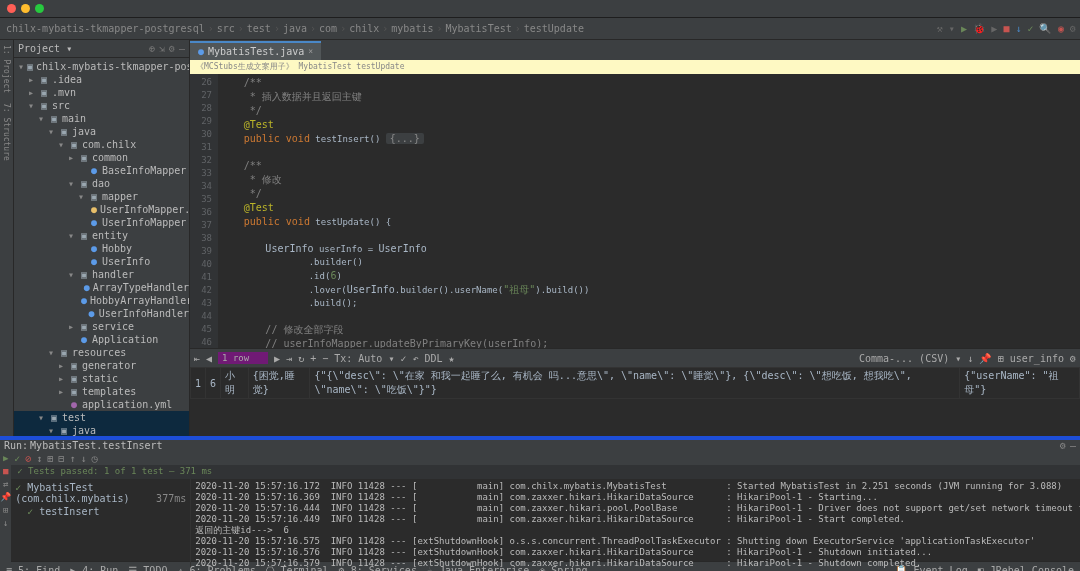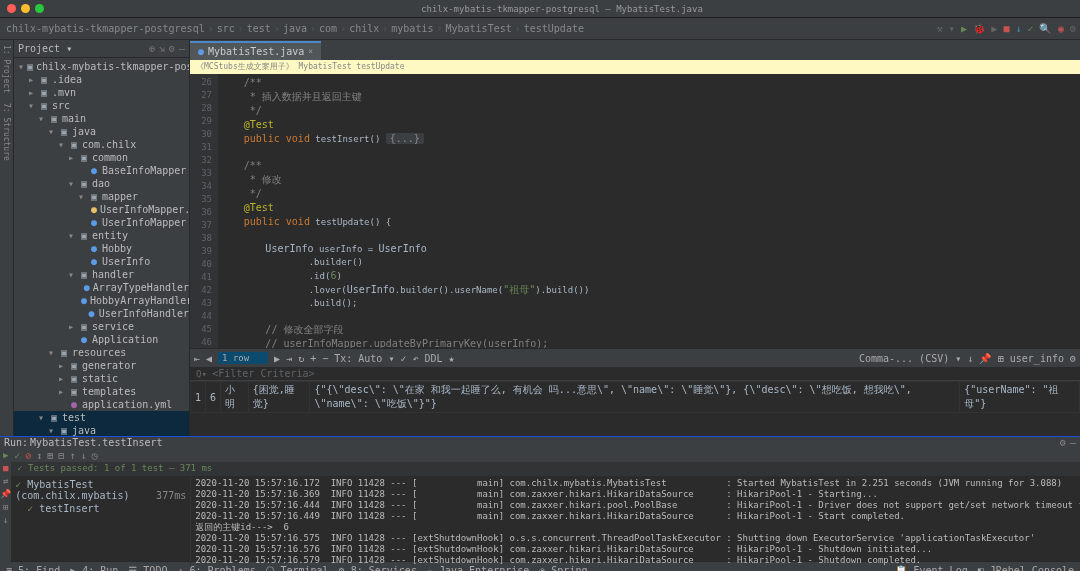--- a/index.html
+++ b/index.html
@@ -34,27 +34,27 @@
 .tab .x{color:#999;font-size:8px}
 .breadcrumb{height:14px;background:#fef9c3;color:#888;font-size:8px;padding:1px 6px}
 .code-wrap{flex:1;display:flex;overflow:hidden;position:relative}
 .gutter{width:28px;background:#313335;color:#606366;text-align:right;padding:2px 6px 2px 2px;font-size:9px;line-height:13px}
 .code{flex:1;padding:2px 4px;font-size:9px;line-height:13px;white-space:pre;color:#a9b7c6;position:relative}
 .kw{color:#cc7832}.str{color:#6a8759}.cm{color:#808080}.ann{color:#bbb529}.typ{color:#a9b7c6}.fold{background:#3c3f41;padding:0 4px;border-radius:2px;color:#888}
 .db-panel{height:88px;border-top:1px solid #282828;display:flex;flex-direction:column;background:#2b2b2b}
 .db-tabs{height:16px;background:#3c3f41;display:flex;align-items:center;padding-left:4px;gap:8px;font-size:9px}
 .db-tab{color:#ccc;padding:1px 6px;background:#515658;cursor:pointer}
 .db-toolbar{height:18px;background:#3c3f41;display:flex;align-items:center;gap:6px;padding:0 4px;font-size:9px;color:#aaa}
-.db-toolbar input{background:#0c4a6e;border:none;color:#aaa;padding:1px 4px;font-size:9px;width:50px}
+.db-toolbar input{background:#701a75;border:none;color:#aaa;padding:1px 4px;font-size:9px;width:50px}
 .db-filter{height:14px;padding:1px 6px;color:#606366;font-size:9px;border-bottom:1px solid #3c3f41}
 .db-table{flex:1;overflow:auto}
 .db-table table{border-collapse:collapse;width:100%;font-size:9px}
 .db-table th{background:#45494a;color:#bbb;padding:2px 4px;border:1px solid #333;text-align:left}
 .db-table td{padding:1px 4px;border:1px solid #333;color:#a9b7c6}
-.run-panel{height:125px;border-top:1px solid #1d4ed8;display:flex;flex-direction:column;background:#2b2b2b}
+.run-panel{height:125px;border-top:4px solid #1d4ed8;display:flex;flex-direction:column;background:#2b2b2b}
 .run-header{height:16px;background:#3c3f41;display:flex;align-items:center;padding:0 4px;font-size:9px;color:#bbb}
 .run-header .rh-title{padding-left:2px}
 .rh-icons{margin-left:auto;display:flex;gap:4px;color:#888}
 .run-body{flex:1;display:flex}
 .run-side{width:14px;background:#3c3f41;display:flex;flex-direction:column;align-items:center;gap:3px;padding:2px 0}
 .run-side span{font-size:9px;color:#888;cursor:pointer}
 .run-content{flex:1;display:flex;flex-direction:column}
 .run-toolbar{height:14px;background:#3c3f41;display:flex;align-items:center;gap:5px;padding:0 3px;font-size:9px;color:#888}
 .run-tests{height:14px;background:#313335;color:#6a8759;font-size:9px;padding:1px 6px}
 .run-split{flex:1;display:flex}
@@ -68,21 +68,20 @@
 </style>
 </head>
 <body>
 
 <div class="titlebar">
   <div class="traffic">
     <span class="dot r"></span>
     <span class="dot y"></span>
     <span class="dot g"></span>
   </div>
-  <div class="title">chilx-mybatis-tkmapper-postgresql – MybatisTest.java</div>
 </div>
 
 <div class="toolbar">
   <span class="tb-path" id="bc"><span>chilx-mybatis-tkmapper-postgresql</span><span class="tb-sep">›</span><span>src</span><span class="tb-sep">›</span><span>test</span><span class="tb-sep">›</span><span>java</span><span class="tb-sep">›</span><span>com</span><span class="tb-sep">›</span><span>chilx</span><span class="tb-sep">›</span><span>mybatis</span><span class="tb-sep">›</span><span>MybatisTest</span><span class="tb-sep">›</span><span>testUpdate</span></span>
   <div class="tb-icons">
     <span class="tb-icon">⚒</span>
     <span class="tb-icon">▾</span>
     <span class="tb-icon" style="color:#6a8759">▶</span>
     <span class="tb-icon" style="color:#6a8759">🐞</span>
     <span class="tb-icon">▶</span>
@@ -372,21 +371,20 @@
         <span>↶</span>
         <span>DDL</span>
         <span>★</span>
         <span style="margin-left:auto">Comma-... (CSV) ▾</span>
         <span>↓</span>
         <span>📌</span>
         <span>⊞</span>
         <span>user_info</span>
         <span>⚙</span>
       </div>
-      <div class="db-filter">Q▾ <span>&lt;Filter Criteria&gt;</span></div>
       <div class="db-table">
         <table id="dbt">
             <tbody>
               <tr>
                 <td>1</td>
                 <td>6</td>
                 <td>小明</td>
                 <td>{困觉,睡觉}</td>
                 <td>{"{\"desc\": \"在家 和我一起睡了么, 有机会 吗...意思\", \"name\": \"睡觉\"}, {\"desc\": \"想吃饭, 想我吃\", \"name\": \"吃饭\"}"}</td>
                 <td>{"userName": "祖母"}</td>

